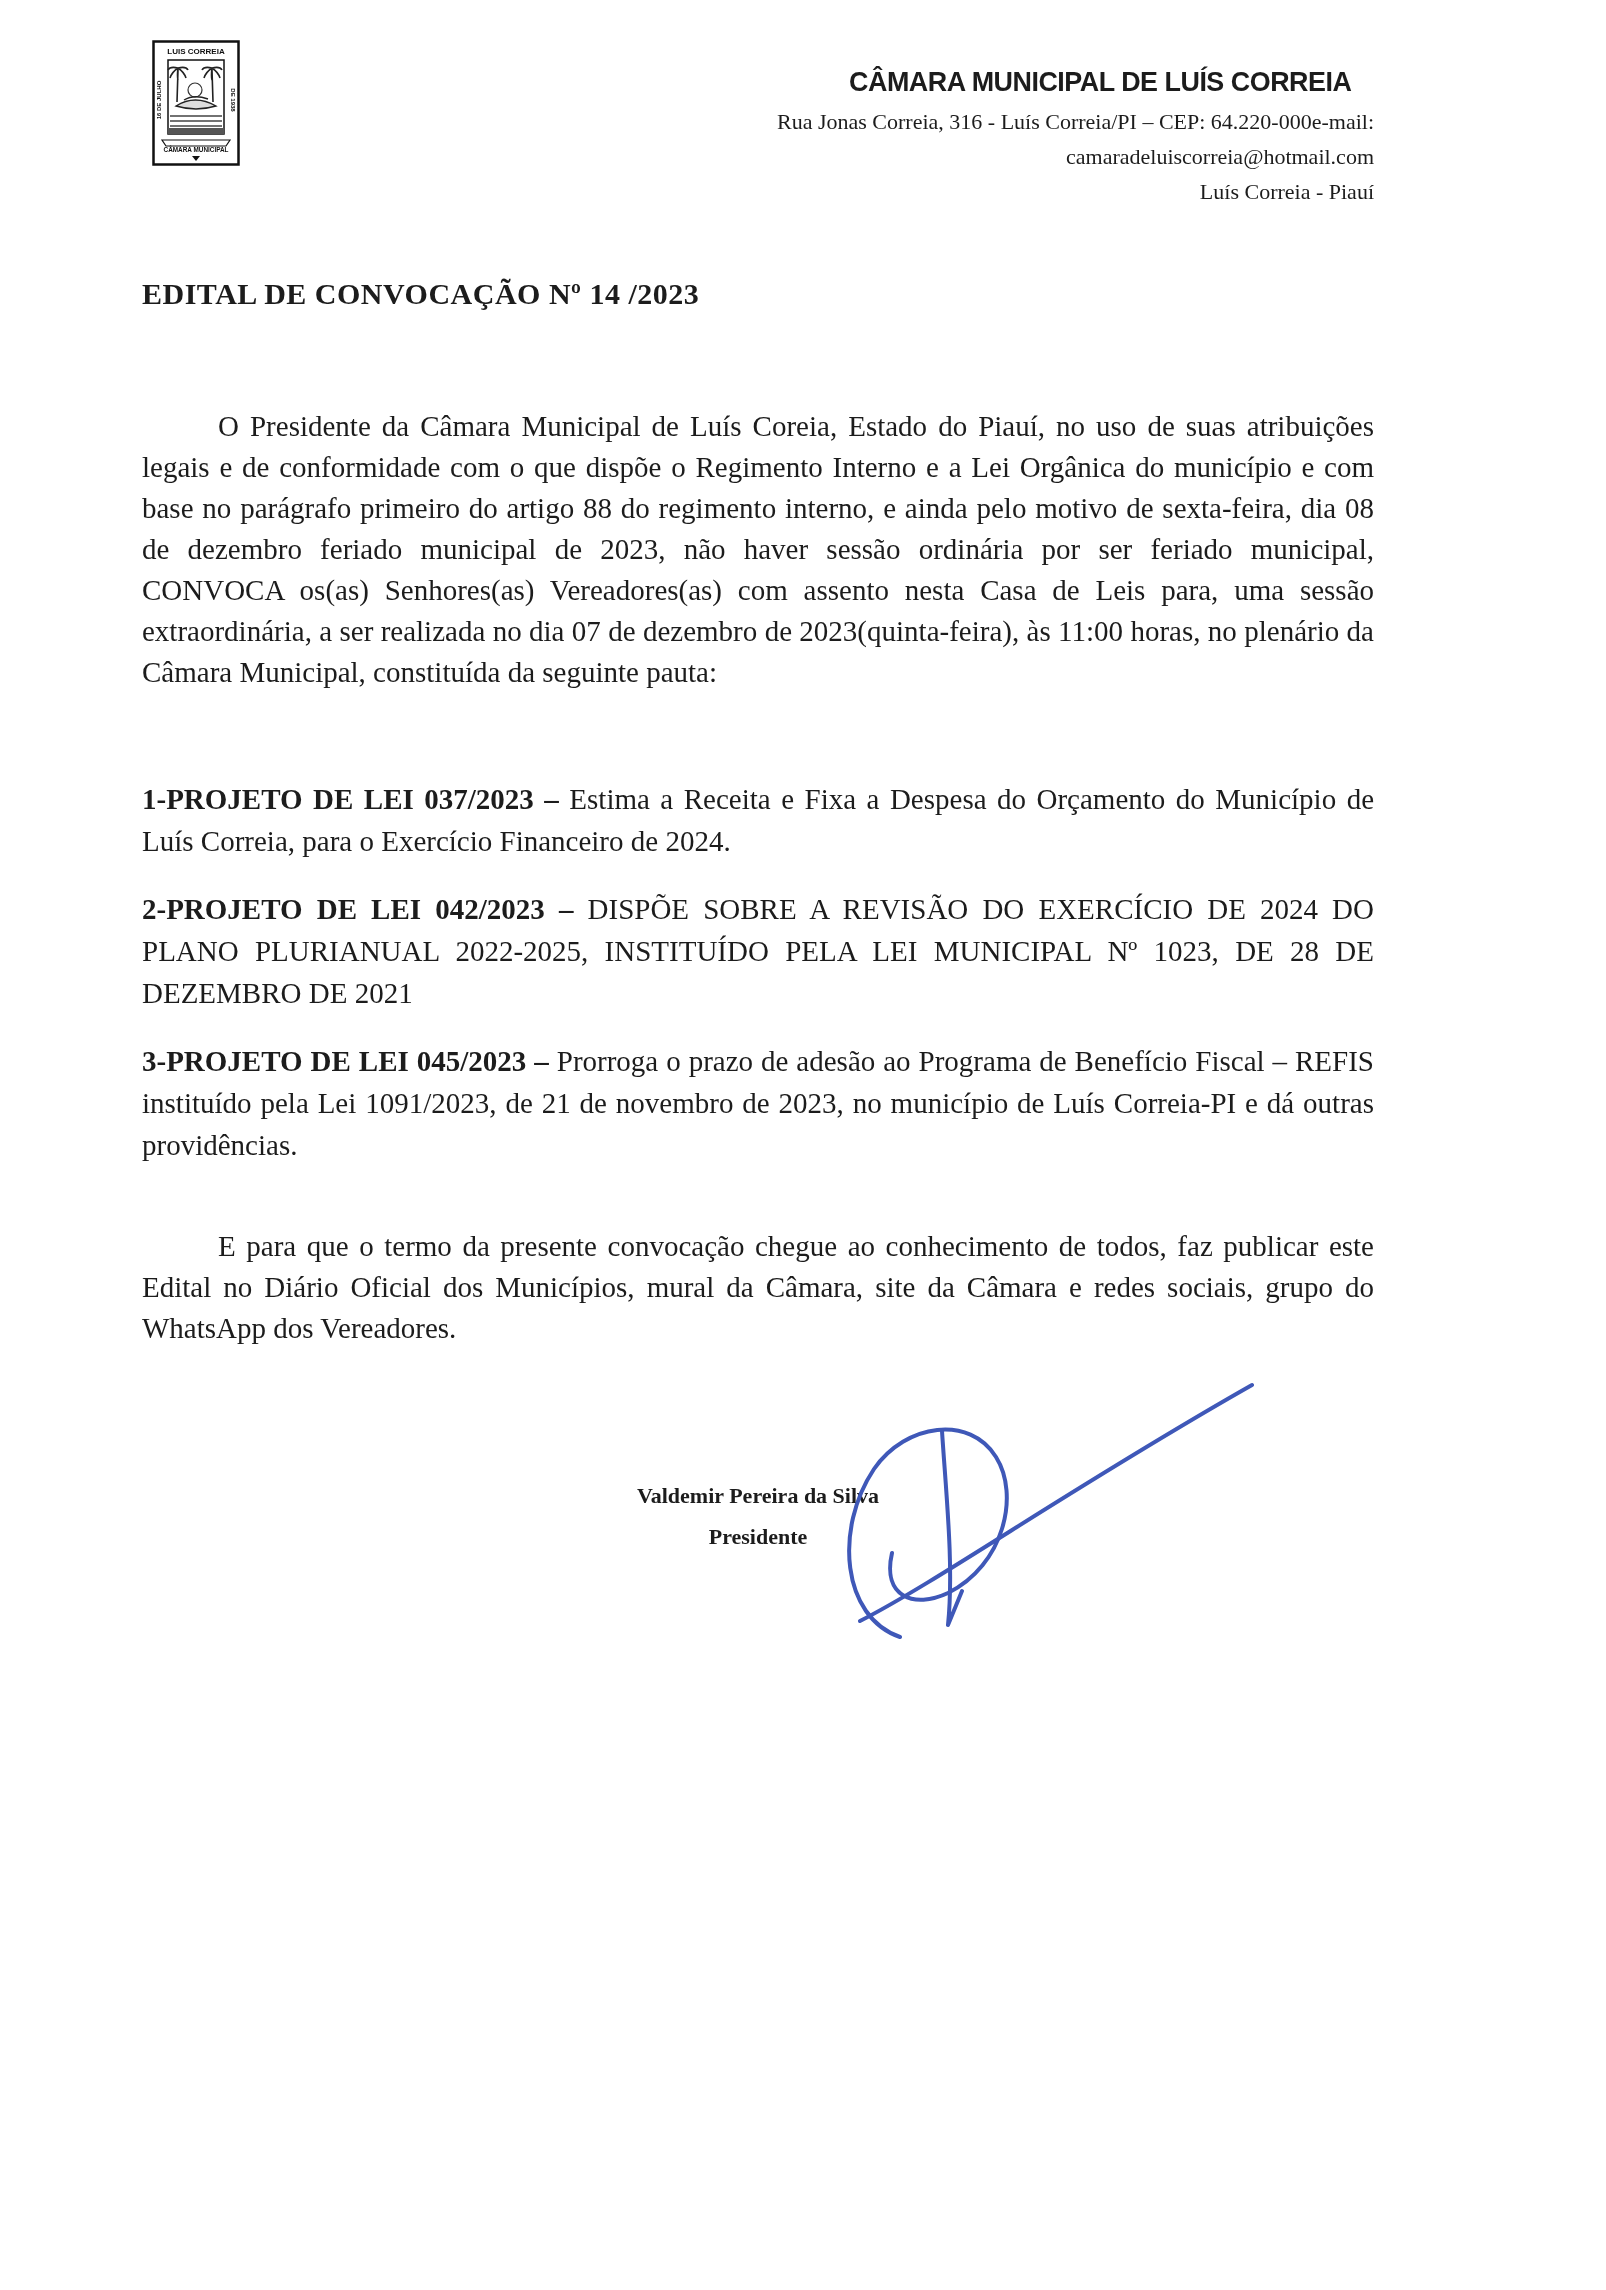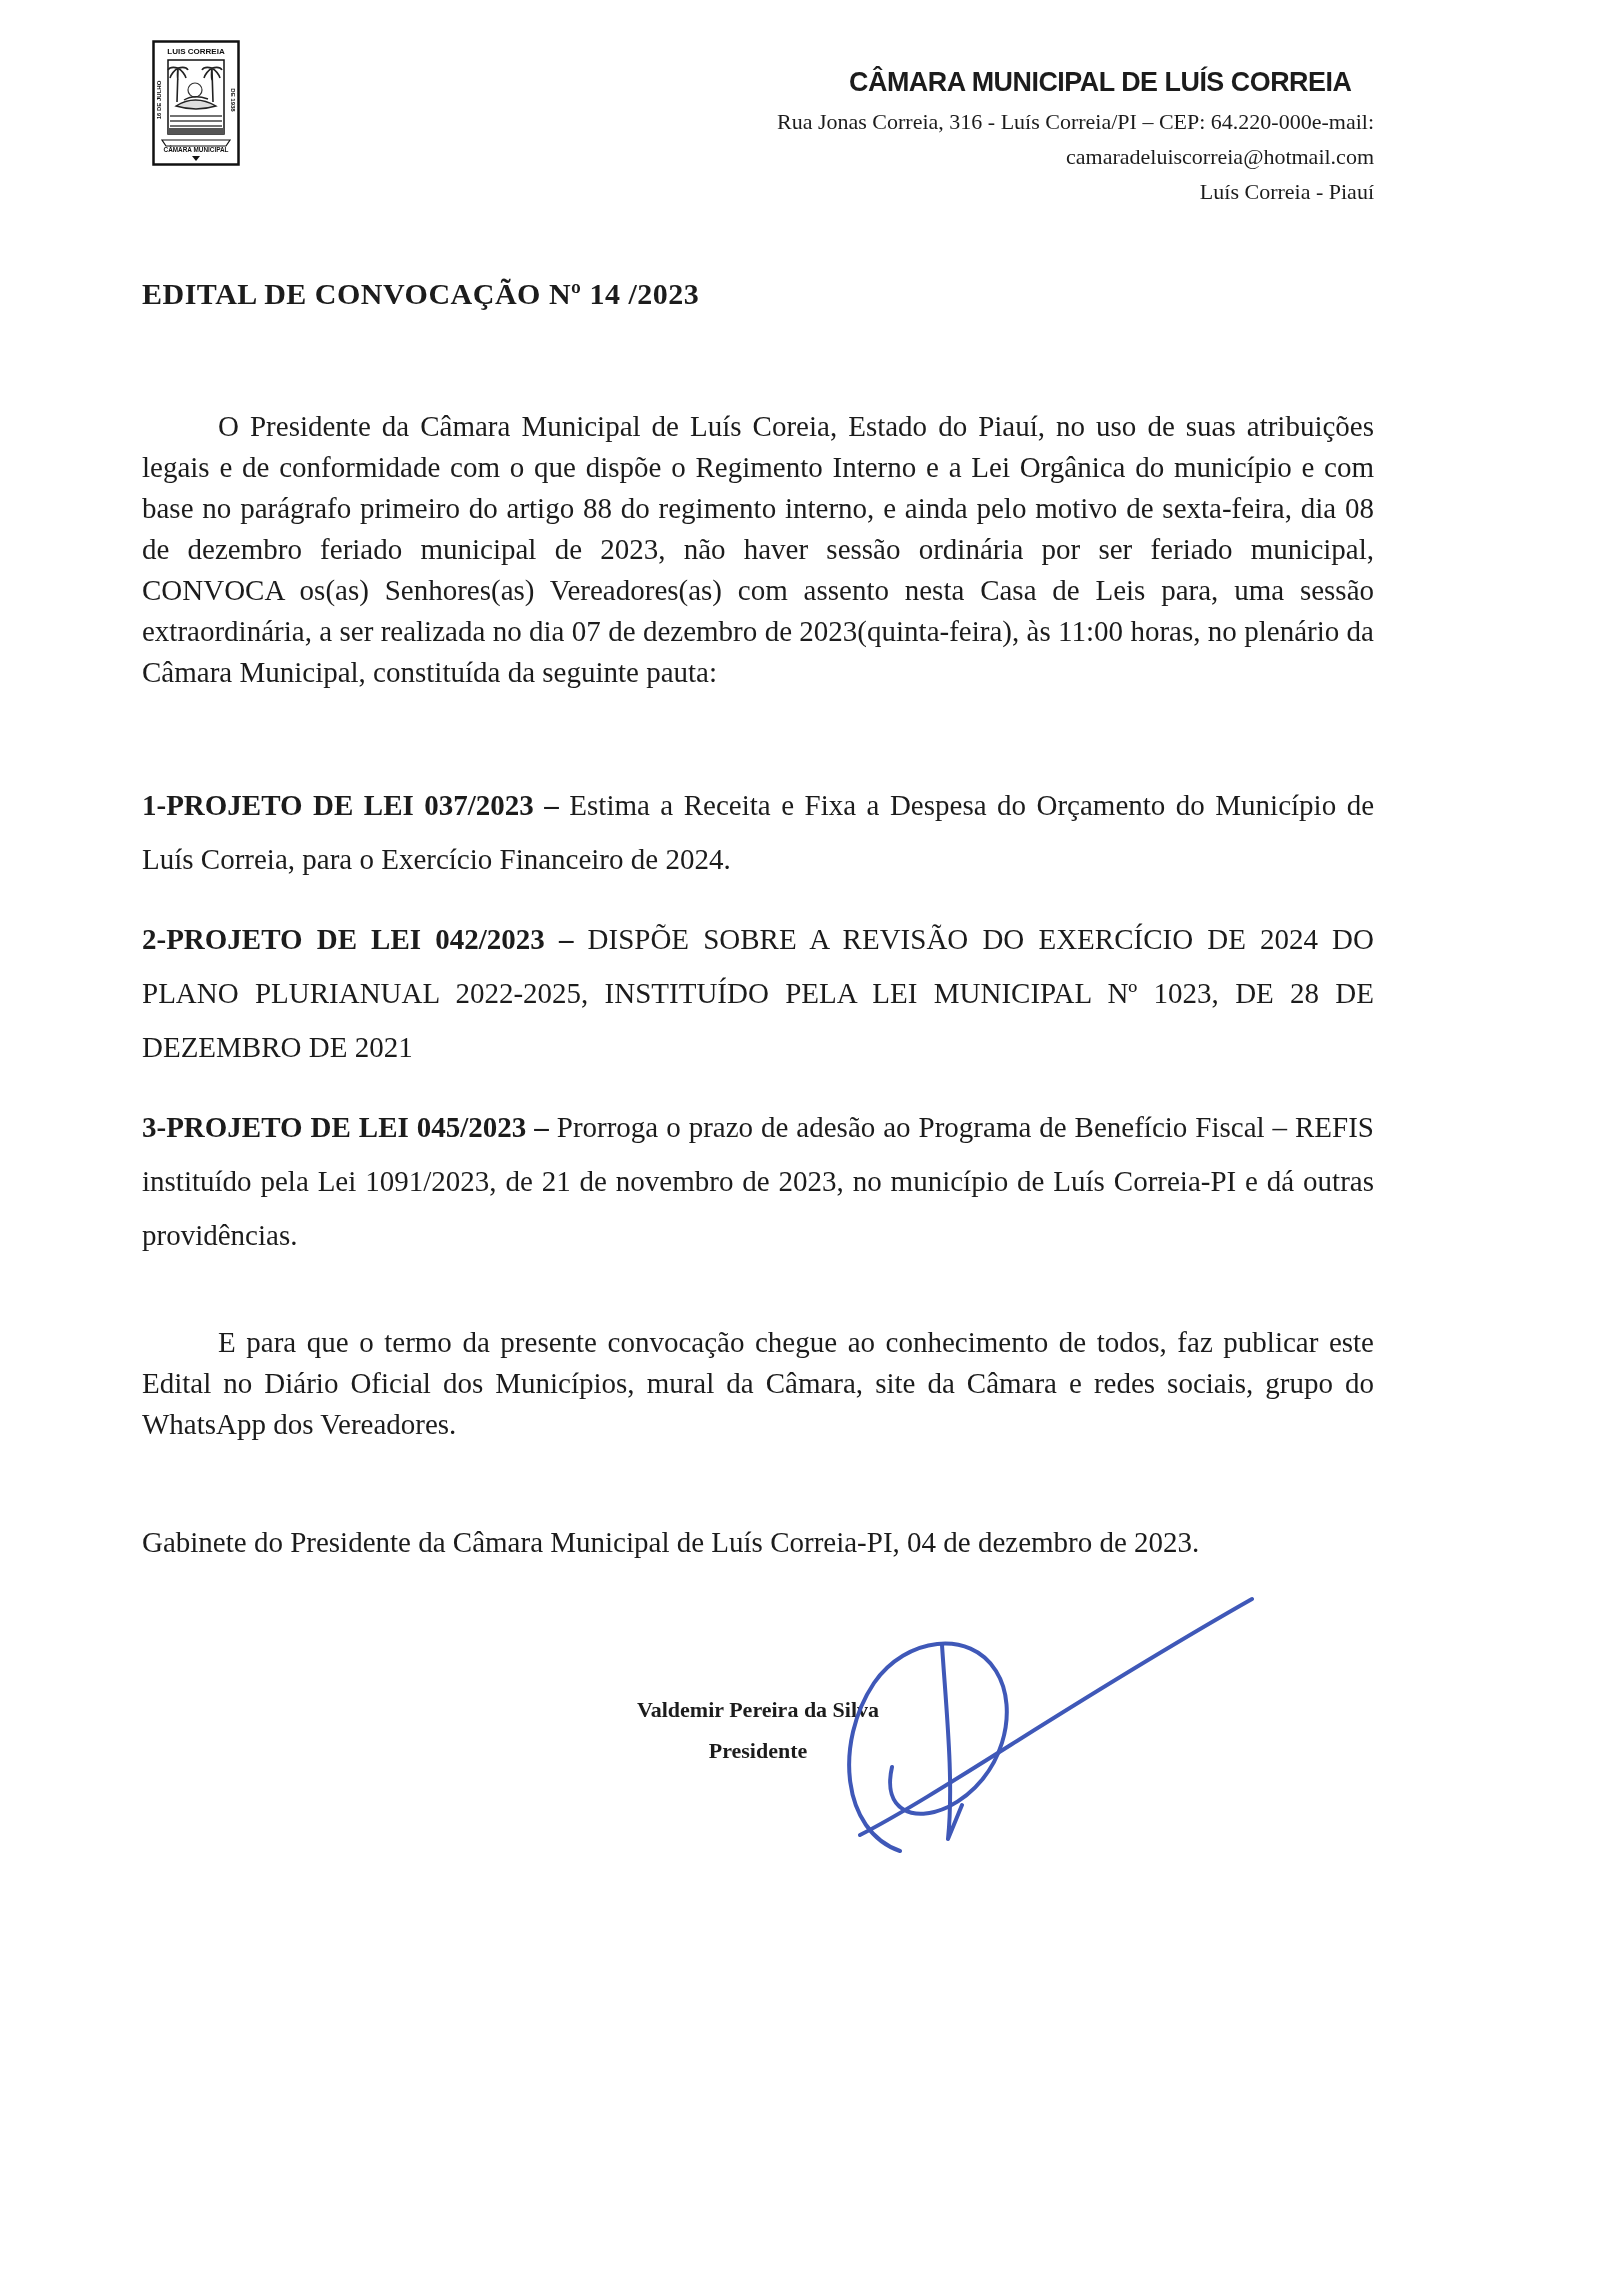--- a/index.html
+++ b/index.html
@@ -33,21 +33,21 @@
     letter-spacing:.5px;
   }
 
   
   .para {
     font-size:29px; line-height:41px;
     text-align:justify;
   }
   .p1 { margin-top:95px; text-indent:76px; }
   .agenda { margin-top:85px; }
-  .agenda-item { margin-bottom:26px; font-size:29px; line-height:54px; text-align:justify; }
+  .agenda-item { margin-bottom:26px; font-size:29px; line-height:42px; text-align:justify; }
   .lead { font-weight:bold; }
   .closing { margin-top:60px; text-indent:76px; }
   .dateline { margin-top:77px; font-size:29px; line-height:41px; text-align:justify; }
   b, .bold { font-weight:normal; }
 
   
   .signature { position:relative; margin-top:58px; height:300px; }
   .sig-text { padding-top:68px; text-align:center; font-weight:bold; font-size:22px; line-height:41px; position:relative; z-index:1; }
   .sig-scrawl { position:absolute; left:600px; top:-38px; z-index:2; pointer-events:none; }
 
@@ -97,21 +97,20 @@
     <p class="para p1"><span>O Presidente da Câmara Municipal de Luís Coreia, Estado do Piauí, no uso de suas atribuições legais e de conformidade com o que dispõe o Regimento Interno e a Lei Orgânica do município e com base no parágrafo primeiro do artigo 88 do regimento interno, e ainda pelo motivo de sexta-feira, dia 08 de dezembro feriado municipal de 2023, não haver sessão ordinária por ser feriado municipal, </span><b>CONVOCA</b><span> os(as) Senhores(as) Vereadores(as) com assento nesta Casa de Leis para, uma sessão extraordinária, a ser realizada no dia </span><b>07 de dezembro de 2023(quinta-feira), às 11:00 horas</b><span>, no plenário da Câmara Municipal, constituída da seguinte pauta:</span></p>
 
     <div class="agenda">
       <p class="agenda-item"><span class="lead">1-PROJETO DE LEI 037/2023 –</span><span> Estima a Receita e Fixa a Despesa do Orçamento do Município de Luís Correia, para o Exercício Financeiro de 2024.</span></p>
       <p class="agenda-item"><span class="lead">2-PROJETO DE LEI 042/2023 –</span><span> DISPÕE SOBRE A REVISÃO DO EXERCÍCIO DE 2024 DO PLANO PLURIANUAL 2022-2025, INSTITUÍDO PELA LEI MUNICIPAL Nº 1023, DE 28 DE DEZEMBRO DE 2021</span></p>
       <p class="agenda-item"><span class="lead">3-PROJETO DE LEI 045/2023 –</span><span> Prorroga o prazo de adesão ao Programa de Benefício Fiscal – REFIS instituído pela Lei 1091/2023, de 21 de novembro de 2023, no município de Luís Correia-PI e dá outras providências.</span></p>
     </div>
 
     <p class="para closing">E para que o termo da presente convocação chegue ao conhecimento de todos, faz publicar este Edital no Diário Oficial dos Municípios, mural da Câmara, site da Câmara e redes sociais, grupo do WhatsApp dos Vereadores.</p>
 
-    <p class="dateline">Gabinete do Presidente da Câmara Municipal de Luís Correia-PI, 04 de dezembro  de 2023.</p>
 
     <div class="signature">
       <div class="sig-text">
         <div>Valdemir Pereira da Silva</div>
         <div>Presidente</div>
       </div>
       <svg class="sig-scrawl" width="560" height="300" viewBox="0 0 560 300">
         <g fill="none" stroke="#3f58b8" stroke-width="4" stroke-linecap="round">
           <path d="M158 268 C100 248 92 160 132 100 C164 54 228 46 254 88 C278 126 262 196 206 224 C172 240 140 228 150 184"></path>
           <path d="M118 252 C200 210 330 118 510 16"></path>

